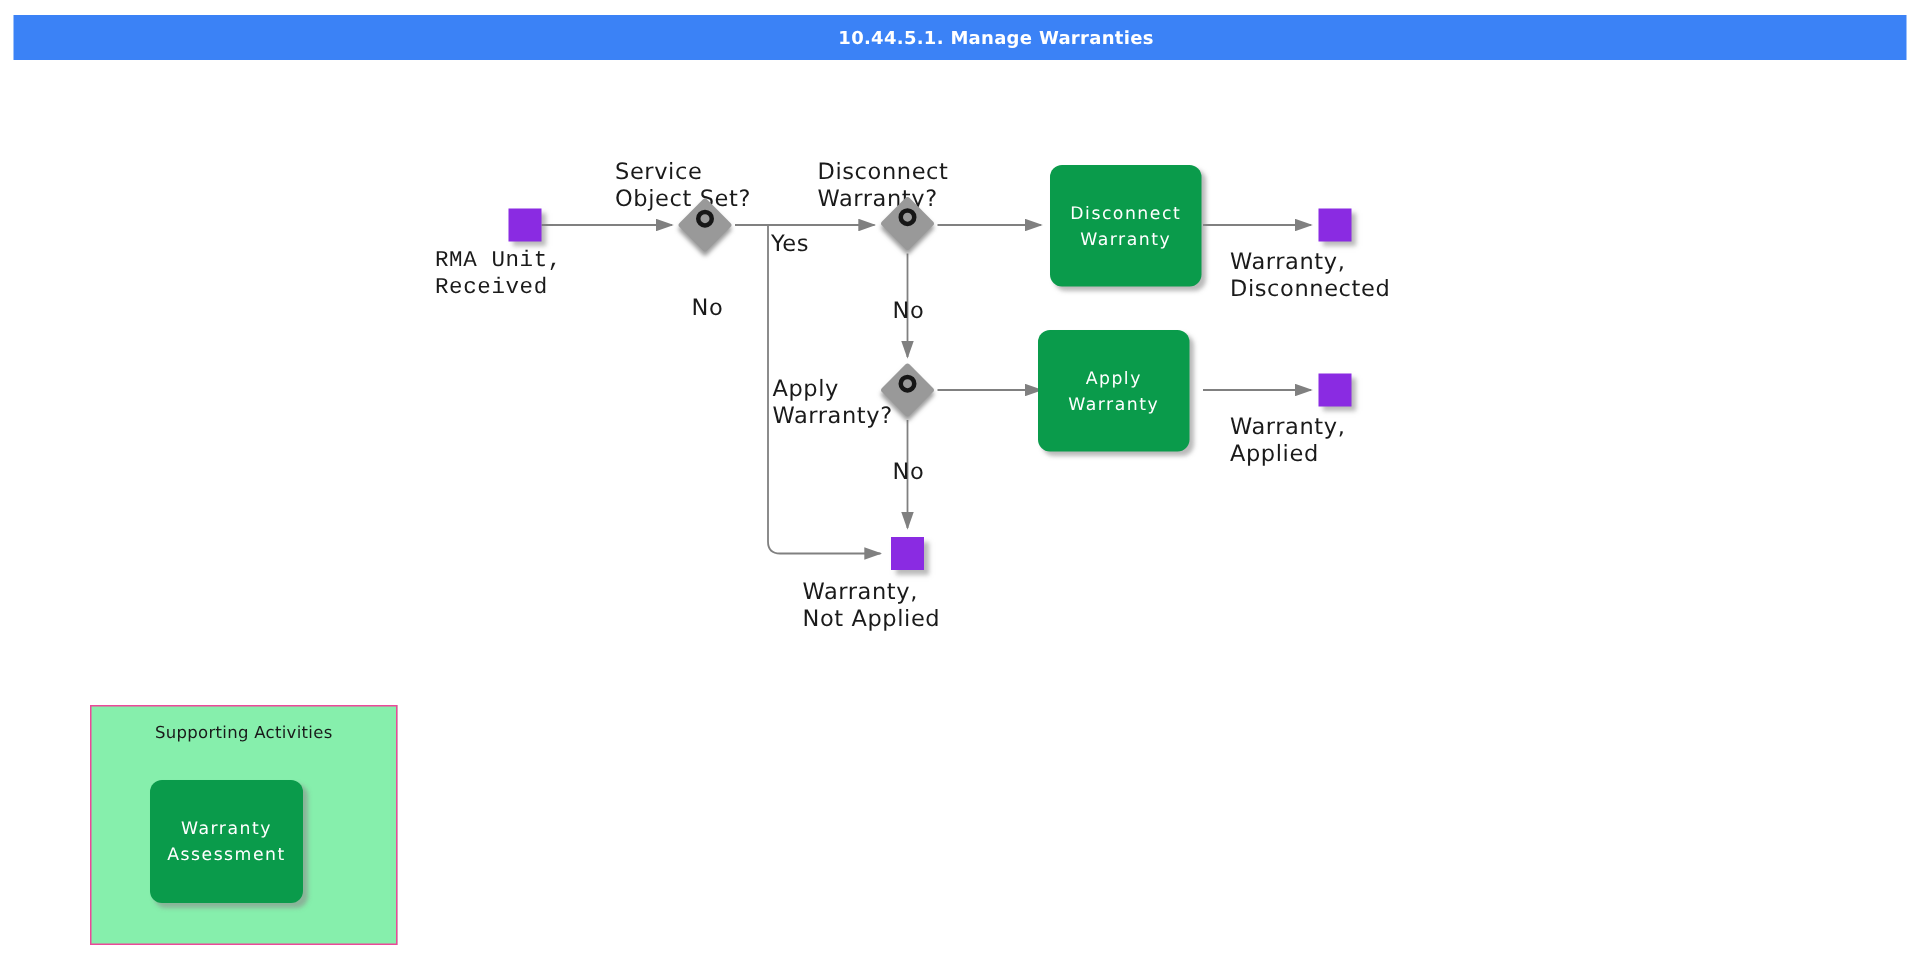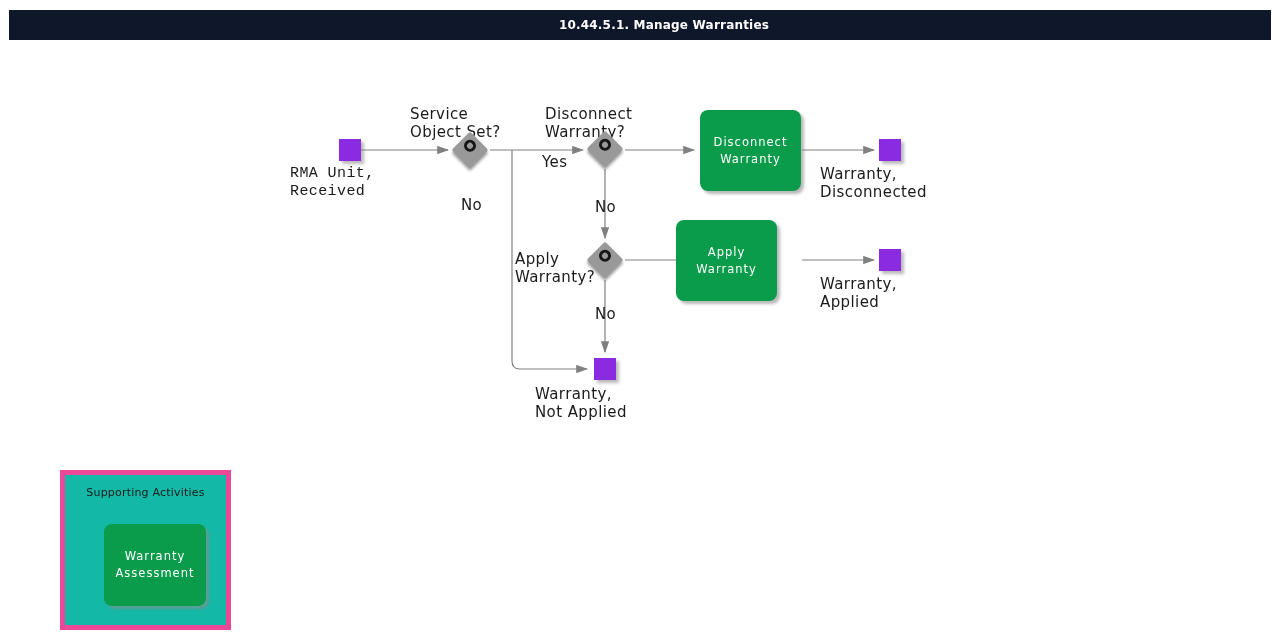--- a/index.html
+++ b/index.html
@@ -6,21 +6,21 @@
   html, body { background: #ffffff; }
   body {
     font-family: "DejaVu Sans", "Liberation Sans", sans-serif;
     width: 1280px; height: 640px; overflow: hidden; position: relative;
   }
   .canvas { position: absolute; left: 0; top: 0; width: 1280px; height: 640px; background: #fff; }
 
   
   .title-bar {
     position: absolute; left: 9px; right: 9px; top: 10px; height: 30px;
-    background: #0f172a; color: #ffffff;
+    background: #3b82f6; color: #ffffff;
     display: flex; align-items: center; justify-content: center;
     font-size: 12px; font-weight: bold; letter-spacing: 0.2px; padding-left: 48px;
   }
 
   
   svg.edges { position: absolute; left: 0; top: 0; width: 1280px; height: 640px; }
 
   
   .event {
     position: absolute; width: 22px; height: 22px;
@@ -56,22 +56,22 @@
 
   
   .lbl {
     position: absolute; color: #1a1a1a; font-size: 15px;
     letter-spacing: 0.4px; line-height: 1.2; 
     white-space: pre-line;
   }
 
   
   .group-box {
-    position: absolute; left: 60px; top: 470px; width: 171px; height: 160px;
-    border: 5px solid #ec4899; background: #14b8a6;
+    position: absolute; left: 60px; top: 470px; width: 205px; height: 160px;
+    border: 1px solid #ec4899; background: #86efac;
   }
   .group-box .group-title {
     position: absolute; left: 0; right: 0; top: 11px;
     text-align: center; font-size: 11px; color: #1a1a1a; letter-spacing: 0.2px;
   }
   .group-box .activity { left: 39px; top: 49px; width: 102px; height: 82px; }
 </style>
 </head>
 <body>
 
@@ -101,21 +101,21 @@
   <div class="event" style="left:339px; top:139px;"></div>
   <div class="lbl" style="left:290px; top:165px; width:120px;font-family:Liberation Mono, monospace;">RMA Unit,
 Received</div>
 
   <div class="lbl" style="left:410px; top:105px; width:120px;">Service
 Object Set?</div>
   <div class="gateway" style="left:457px; top:137px;">
     <div class="ring"></div>
   </div>
 
-  <div class="lbl" style="left:514px; top:153px; width:60px;margin-left:28px;">Yes</div>
+  <div class="lbl" style="left:514px; top:153px; width:60px;">Yes</div>
   <div class="lbl" style="left:461px; top:196px; width:60px;">No</div>
   <div class="lbl" style="left:595px; top:198px; width:60px;">No</div>
   <div class="lbl" style="left:595px; top:305px; width:60px;">No</div>
 
   <div class="lbl" style="left:545px; top:105px; width:120px;">Disconnect
 Warranty?</div>
   <div class="gateway" style="left:592px; top:136px;">
     <div class="ring"></div>
   </div>
 
@@ -125,21 +125,21 @@
   <div class="event" style="left:879px; top:139px;"></div>
   <div class="lbl" style="left:820px; top:165px; width:140px;">Warranty,
 Disconnected</div>
 
   <div class="lbl" style="left:515px; top:250px; width:120px;">Apply
 Warranty?</div>
   <div class="gateway" style="left:592px; top:247px;">
     <div class="ring"></div>
   </div>
 
-  <div class="activity" style="left:676px; top:220px;">Apply Warranty</div>
+  <div class="activity" style="left:692px; top:220px;">Apply Warranty</div>
 
   <div class="event" style="left:879px; top:249px;"></div>
   <div class="lbl" style="left:820px; top:275px; width:140px;">Warranty,
 Applied</div>
 
   <div class="event" style="left:594px; top:358px;"></div>
   <div class="lbl" style="left:535px; top:385px; width:140px;">Warranty,
 Not Applied</div>
 
   <div class="group-box">

